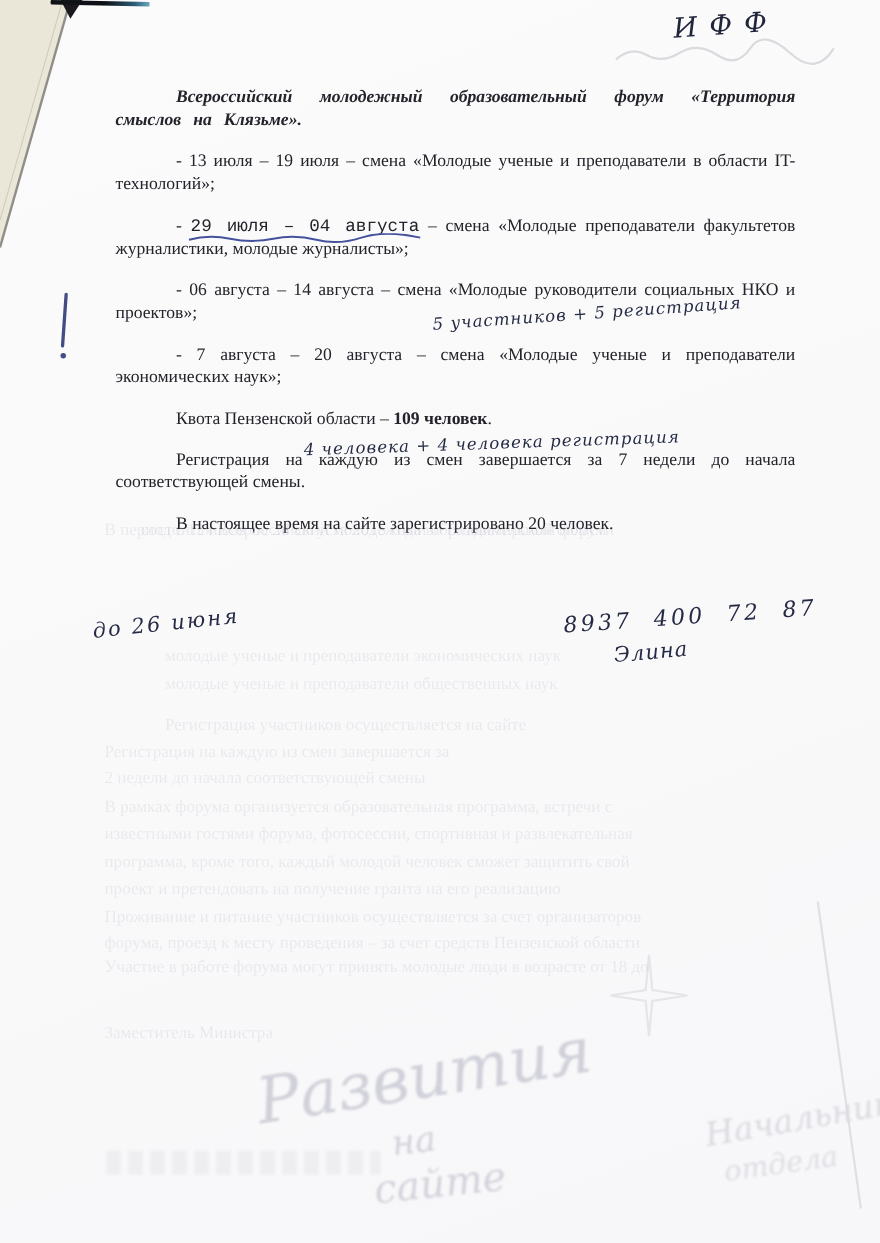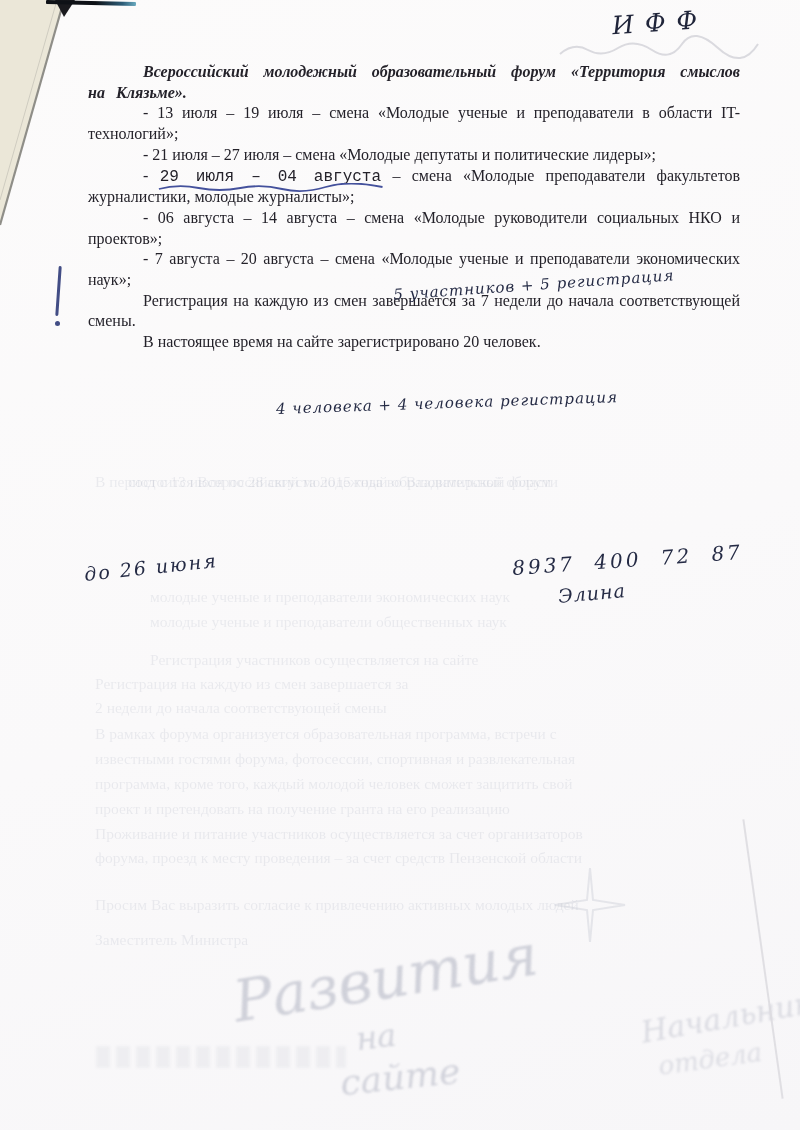--- a/index.html
+++ b/index.html
@@ -5,21 +5,21 @@
   html,body { margin:0; padding:0; }
   body { width:800px; height:1130px; background:#e9e7e4; }
   .scan {
     position:relative; width:800px; height:1130px; overflow:hidden;
     background:linear-gradient(160deg,#fcfbfb 0%, #faf9fa 55%, #f7f6f8 100%);
     font-family:"Liberation Serif", serif; color:#24222a;
   }
   
   .doc { position:absolute; left:88px; top:62px; width:652px;
          font-size:16px; line-height:20.7px; text-align:justify; }
-  .doc p { margin:0; text-indent:55px; }
+  .doc p { margin:17px; text-indent:55px; }
   p.title { font-weight:bold; font-style:italic; word-spacing:7px; }
   .b { font-weight:bold; }
   .gap-quota { margin-top:30px; }
   .gap-current { margin-top:16px; }
   
   .wavy { position:relative;font-family:Liberation Mono, monospace; }
   .wavy svg { position:absolute; left:-3px; width:calc(100% + 6px); height:10px; bottom:-7px; }
   
   .hand { position:absolute; font-family:"DejaVu Serif", serif; font-style:italic;
           color:#252b45; white-space:nowrap; }
@@ -74,26 +74,26 @@
   </svg>
 
   <div class="hand hand-corner">ИФФ</div>
 
   <div class="excl-line"></div>
   <div class="excl-dot"></div>
 
   <div class="doc">
     <p class="title">Всероссийский молодежный образовательный форум «Территория смыслов на Клязьме».</p>
     <p>- 13 июля – 19 июля – смена «Молодые ученые и преподаватели в области IT-технологий»;</p>
-    <p>- 21 июля – 27 июля – смена «Молодые депутаты и политические лидеры»;</p>
     <p><span>- </span><span class="wavy"><span>29 июля – 04 августа</span><svg viewBox="0 0 240 10" preserveAspectRatio="none">
             <path d="M2,6 Q22,1 44,5 T88,5 T132,6 T178,4 T238,4" fill="none" stroke="#44519c" stroke-width="1.8"></path>
           </svg></span><span> – смена «Молодые преподаватели факультетов журналистики, молодые журналисты»;</span></p>
     <p>- 06 августа – 14 августа – смена «Молодые руководители социальных НКО и проектов»;</p>
     <p>- 7 августа – 20 августа – смена «Молодые ученые и преподаватели экономических наук»;</p>
+    <p class="gap-quota"><span>Квота Пензенской области – </span><span class="b">109 человек</span><span>.</span></p>
     <p>Регистрация на каждую из смен завершается за 7 недели до начала соответствующей смены.</p>
     <p class="gap-current">В настоящее время на сайте зарегистрировано 20 человек.</p>
   </div>
 
   <div class="hand hand-note1">5 участников + 5 регистрация</div>
   <div class="hand hand-note2">4 человека + 4 человека регистрация</div>
   <div class="hand hand-deadline">до 26 июня</div>
   <div class="hand hand-phone">8937 400 72 87</div>
   <div class="hand hand-name">Элина</div>
 
@@ -103,21 +103,21 @@
   <div class="ghost" style="top:610px; left:150px; width:530px;">молодые ученые и преподаватели общественных наук</div>
   <div class="ghost" style="top:648px; left:150px; width:560px;">Регистрация участников осуществляется на сайте</div>
   <div class="ghost" style="top:672px;">Регистрация на каждую из смен завершается за</div>
   <div class="ghost" style="top:696px; width:430px;">2 недели до начала соответствующей смены</div>
   <div class="ghost" style="top:722px;">В рамках форума организуется образовательная программа, встречи с</div>
   <div class="ghost" style="top:747px;">известными гостями форума, фотосессии, спортивная и развлекательная</div>
   <div class="ghost" style="top:772px;">программа, кроме того, каждый молодой человек сможет защитить свой</div>
   <div class="ghost" style="top:797px;">проект и претендовать на получение гранта на его реализацию</div>
   <div class="ghost" style="top:822px;">Проживание и питание участников осуществляется за счет организаторов</div>
   <div class="ghost" style="top:846px;">форума, проезд к месту проведения – за счет средств Пензенской области</div>
-  <div class="ghost" style="top:893px;">Просим Вас выразить согласие к привлечению активных молодых людей</div>
+  <div class="ghost" style="top:868px;">Участие в работе форума могут принять молодые люди в возрасте от 18 до</div>
   <div class="ghost" style="top:928px; width:260px;">Заместитель Министра</div>
   <div class="ghost-blur-bar"></div>
 
   <div class="ghost-sig sig-1">Развития</div>
   <div class="ghost-sig sig-2">на</div>
   <div class="ghost-sig sig-3">сайте</div>
   <div class="ghost-sig sig-4">Начальник</div>
   <div class="ghost-sig sig-5">отдела</div>
 
   <svg class="scribble" style="left:545px; top:860px;" width="90" height="90">

